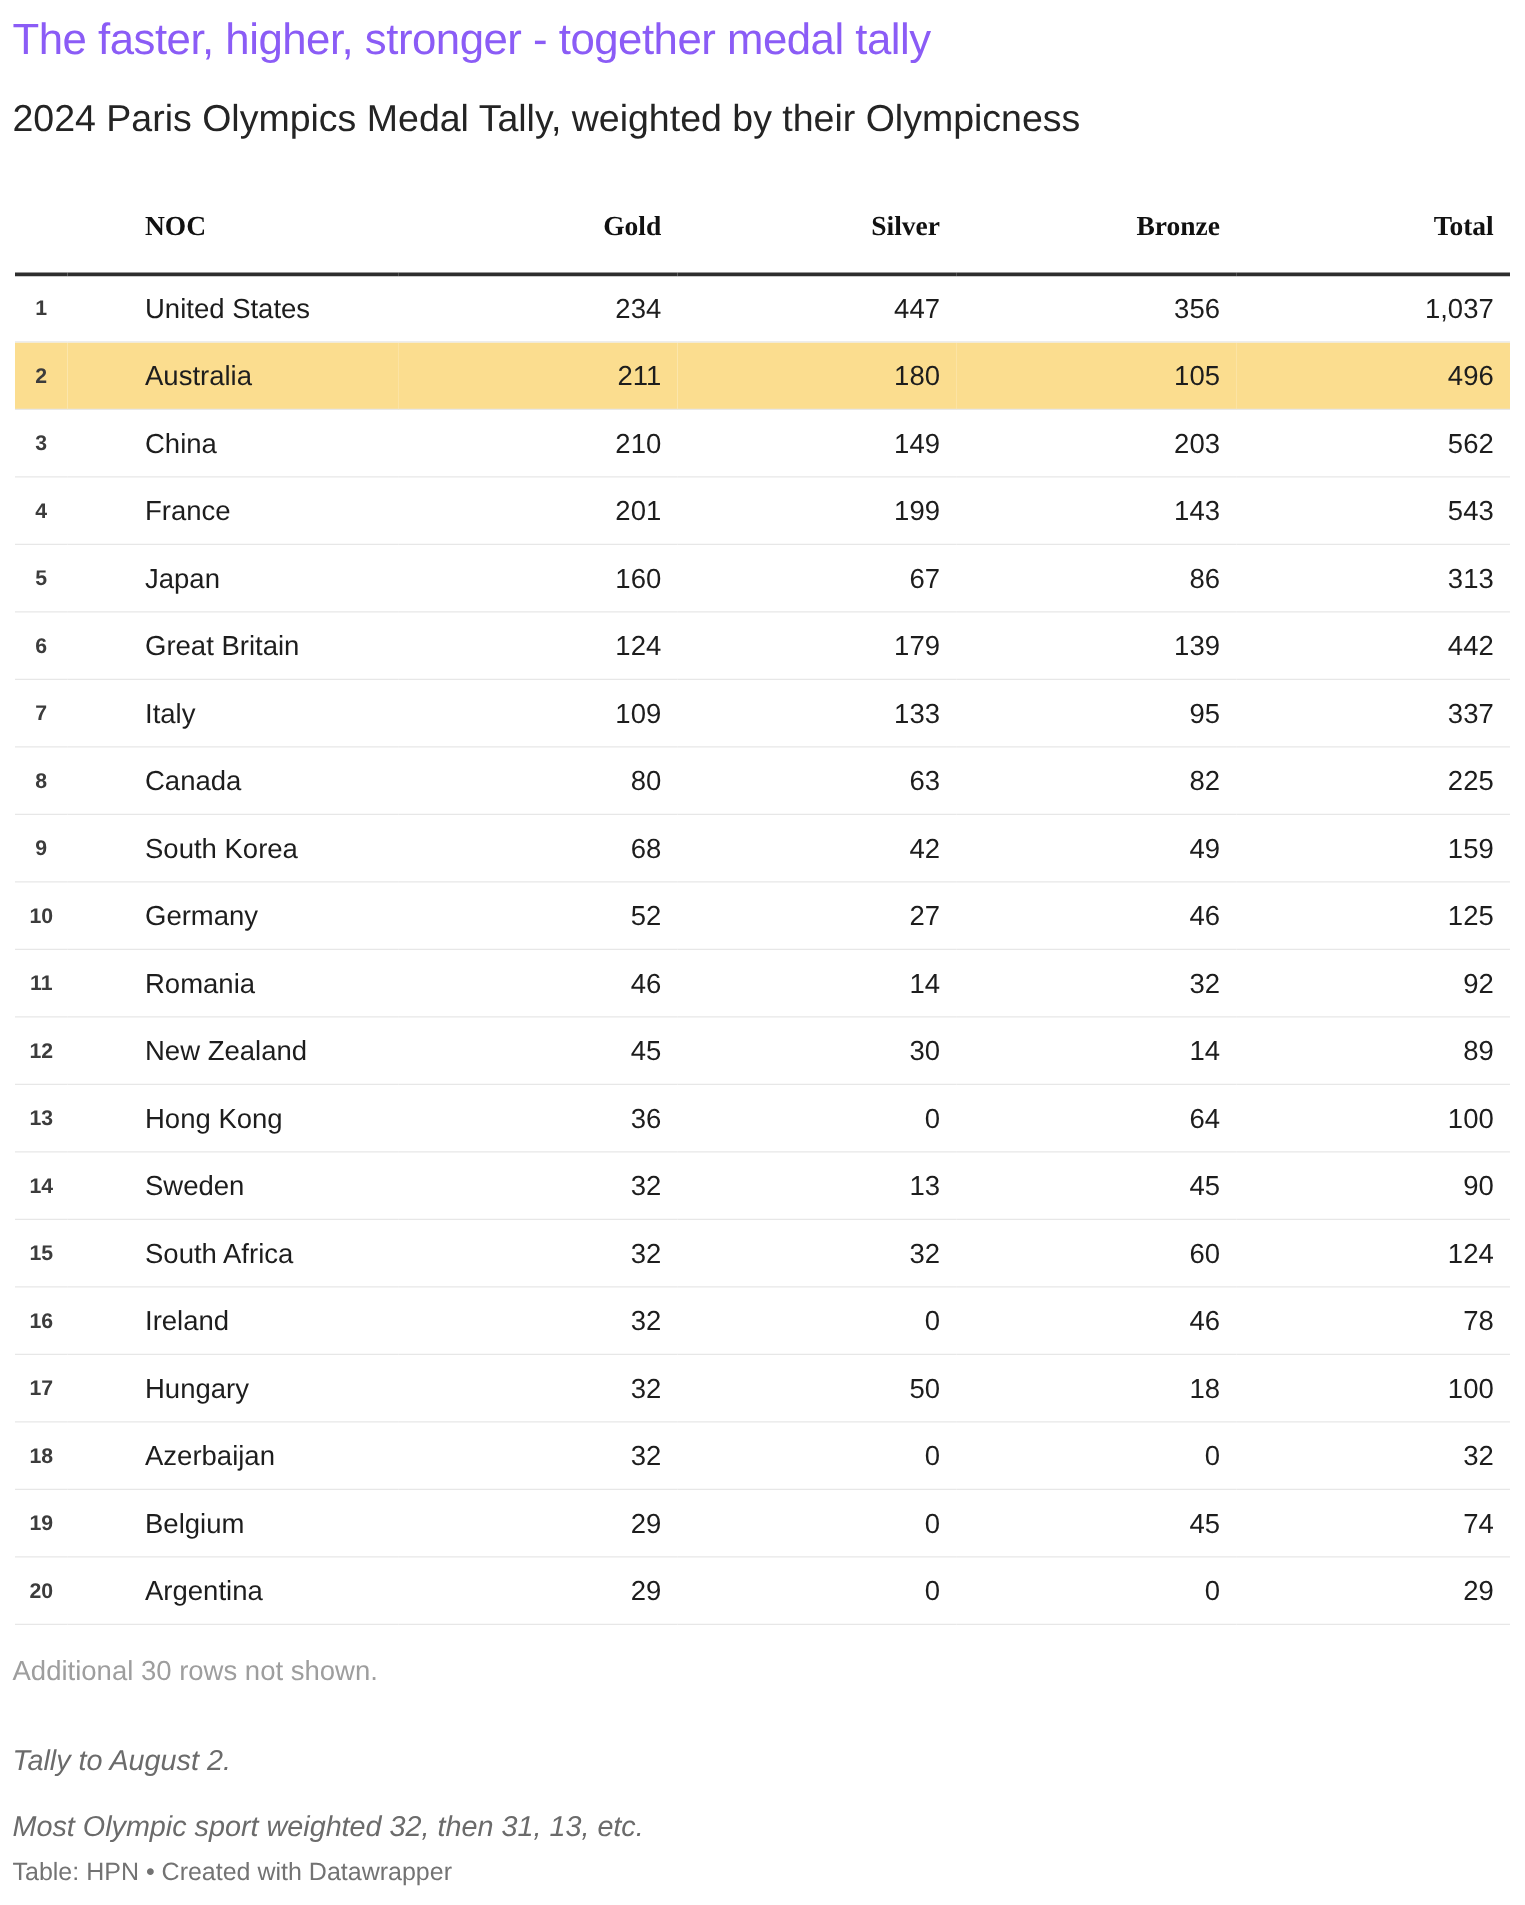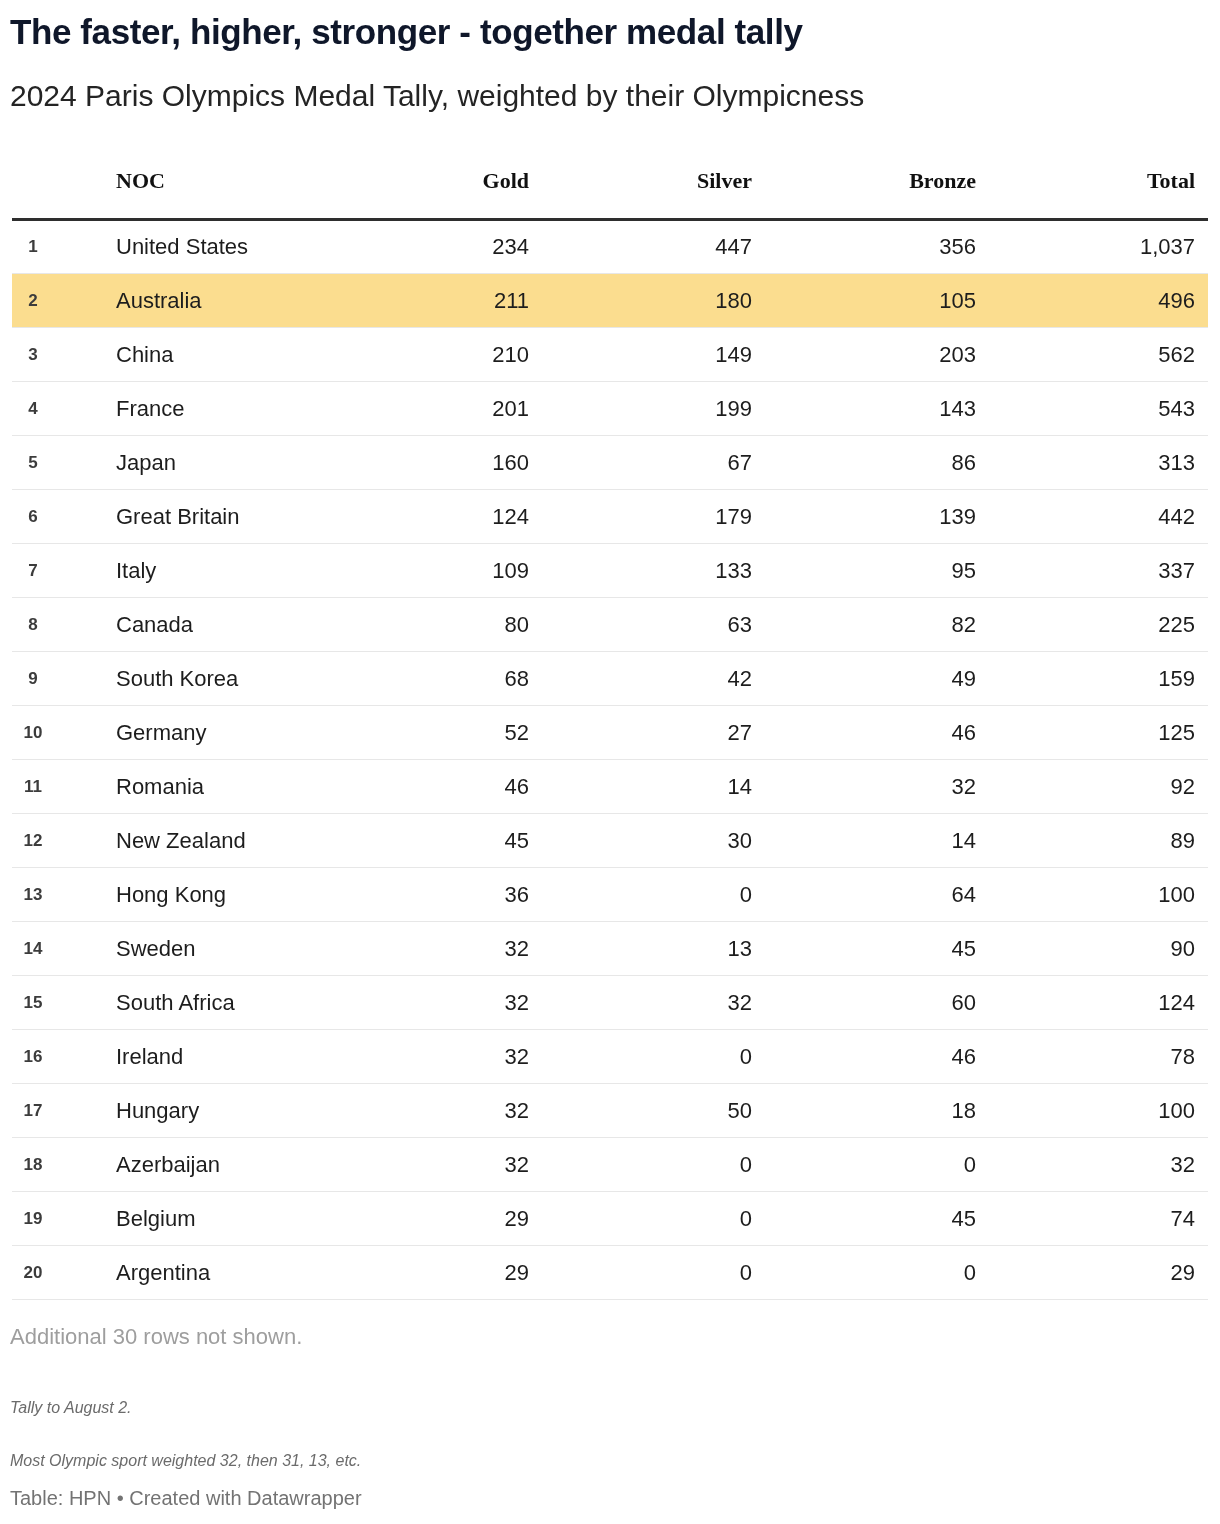--- a/index.html
+++ b/index.html
@@ -10,23 +10,23 @@
     font-family: "Liberation Sans", sans-serif;
     color: #1d1d1d;
     overflow: hidden;
   }
   .page { padding: 0 12px 0 10px; }
 
   .title {
     margin: 12px 0 0 0;
     font-size: 35px;
     line-height: 1.15;
-    font-weight: 700;
+    font-weight: 400;
     letter-spacing: -0.4px;
-    color: #0f172a;
+    color: #8b5cf6;
   }
   .subtitle {
     margin: 31px 0 0 0;
     font-size: 30px;
     line-height: 26px;
     font-weight: 400;
     color: #242424;
   }
 
   table.medal-table {
@@ -71,21 +71,21 @@
   .cell-num, th.cell-num { text-align: right; padding-right: 13px; }
 
   .more-rows {
     margin: 23px 0 0 0;
     font-size: 22px;
     line-height: 28px;
     color: #9e9e9e;
   }
   .note {
     font-style: italic;
-    font-size: 16px;
+    font-size: 23px;
     line-height: 28px;
     color: #6b6b6b;
   }
   .note-tally { margin: 43px 0 0 0; }
   .note-weighting { margin: 25px 0 0 0; font-style: italic; }
   .credit {
     margin: 11px 0 0 0;
     font-size: 20px;
     line-height: 24px;
     color: #737373;

